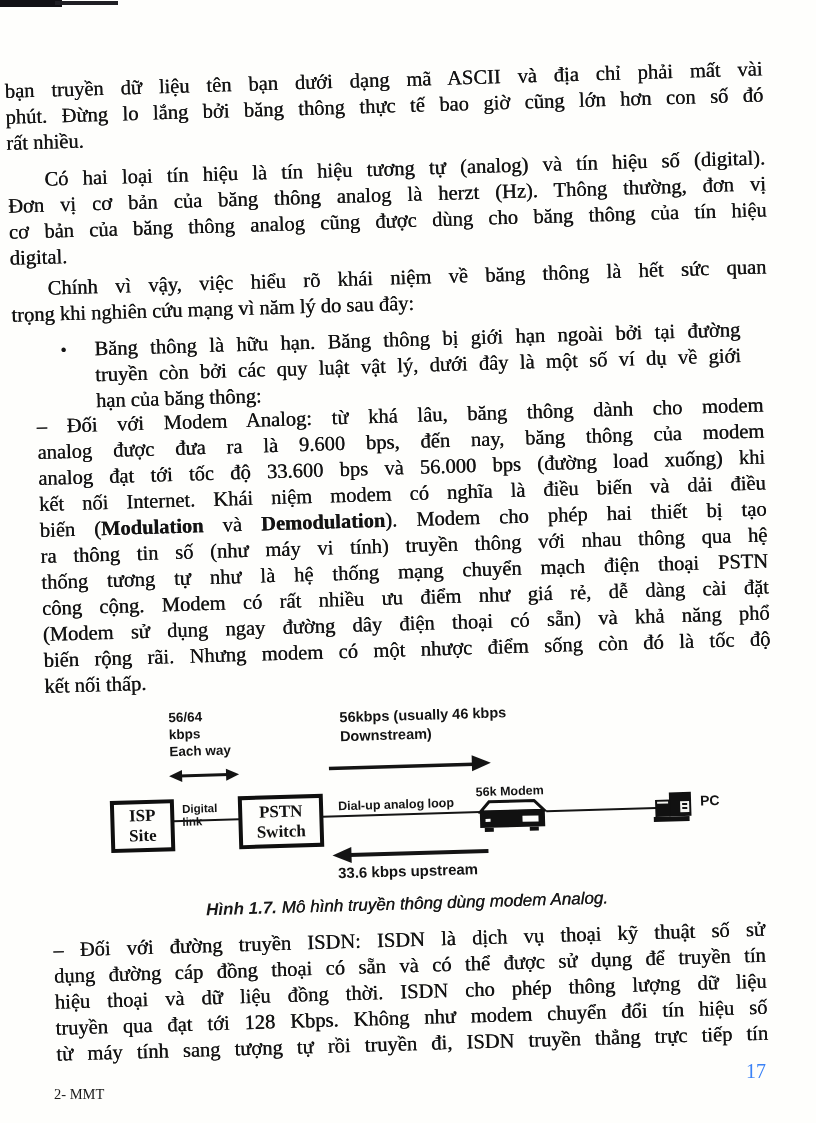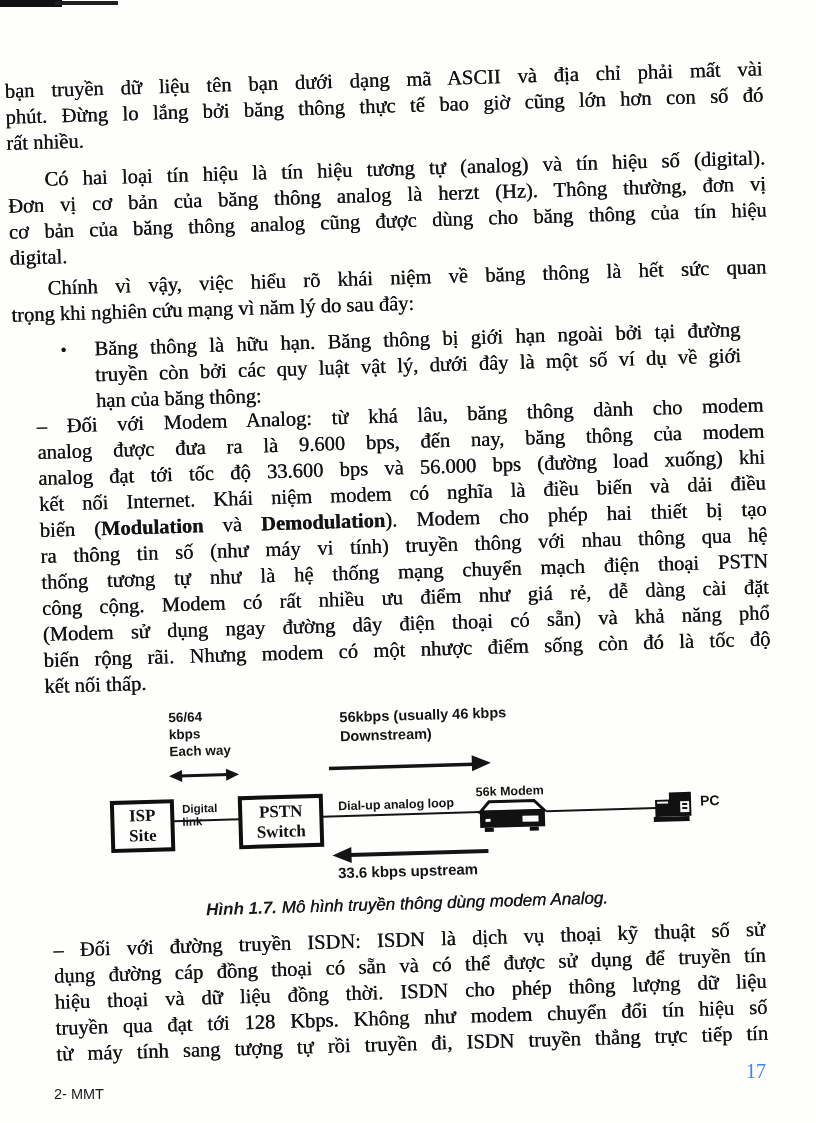--- a/index.html
+++ b/index.html
@@ -56,21 +56,21 @@
   .modem-svg{position:absolute;left:454px;top:112px;}
   .pc-svg{position:absolute;left:629px;top:110px;}
 
   .caption{position:absolute;left:0;top:906px;width:760px;text-align:center;
     font-family:"Liberation Sans","DejaVu Sans",sans-serif;font-style:italic;
     font-size:17px;color:#181818;}
   .caption .cap-label{font-weight:700;}
   .caption .cap-rest{font-weight:400;text-shadow:0.4px 0 0 currentColor;}
 
   .footmark{position:absolute;left:54px;top:1086px;
-    font-family:Liberation Sans, sans-serif;font-size:14.5px;color:#1a1a1a;}
+    font-family:Liberation Serif, serif;font-size:14.5px;color:#1a1a1a;}
   .pageno{position:absolute;left:746px;top:1060px;
     font-family:"Liberation Serif","DejaVu Serif",serif;font-size:20px;color:#3b82f6;}
 </style>
 </head>
 <body>
 
 <div class="page">
 
   <div class="corner">
     <div class="bar1"></div>

